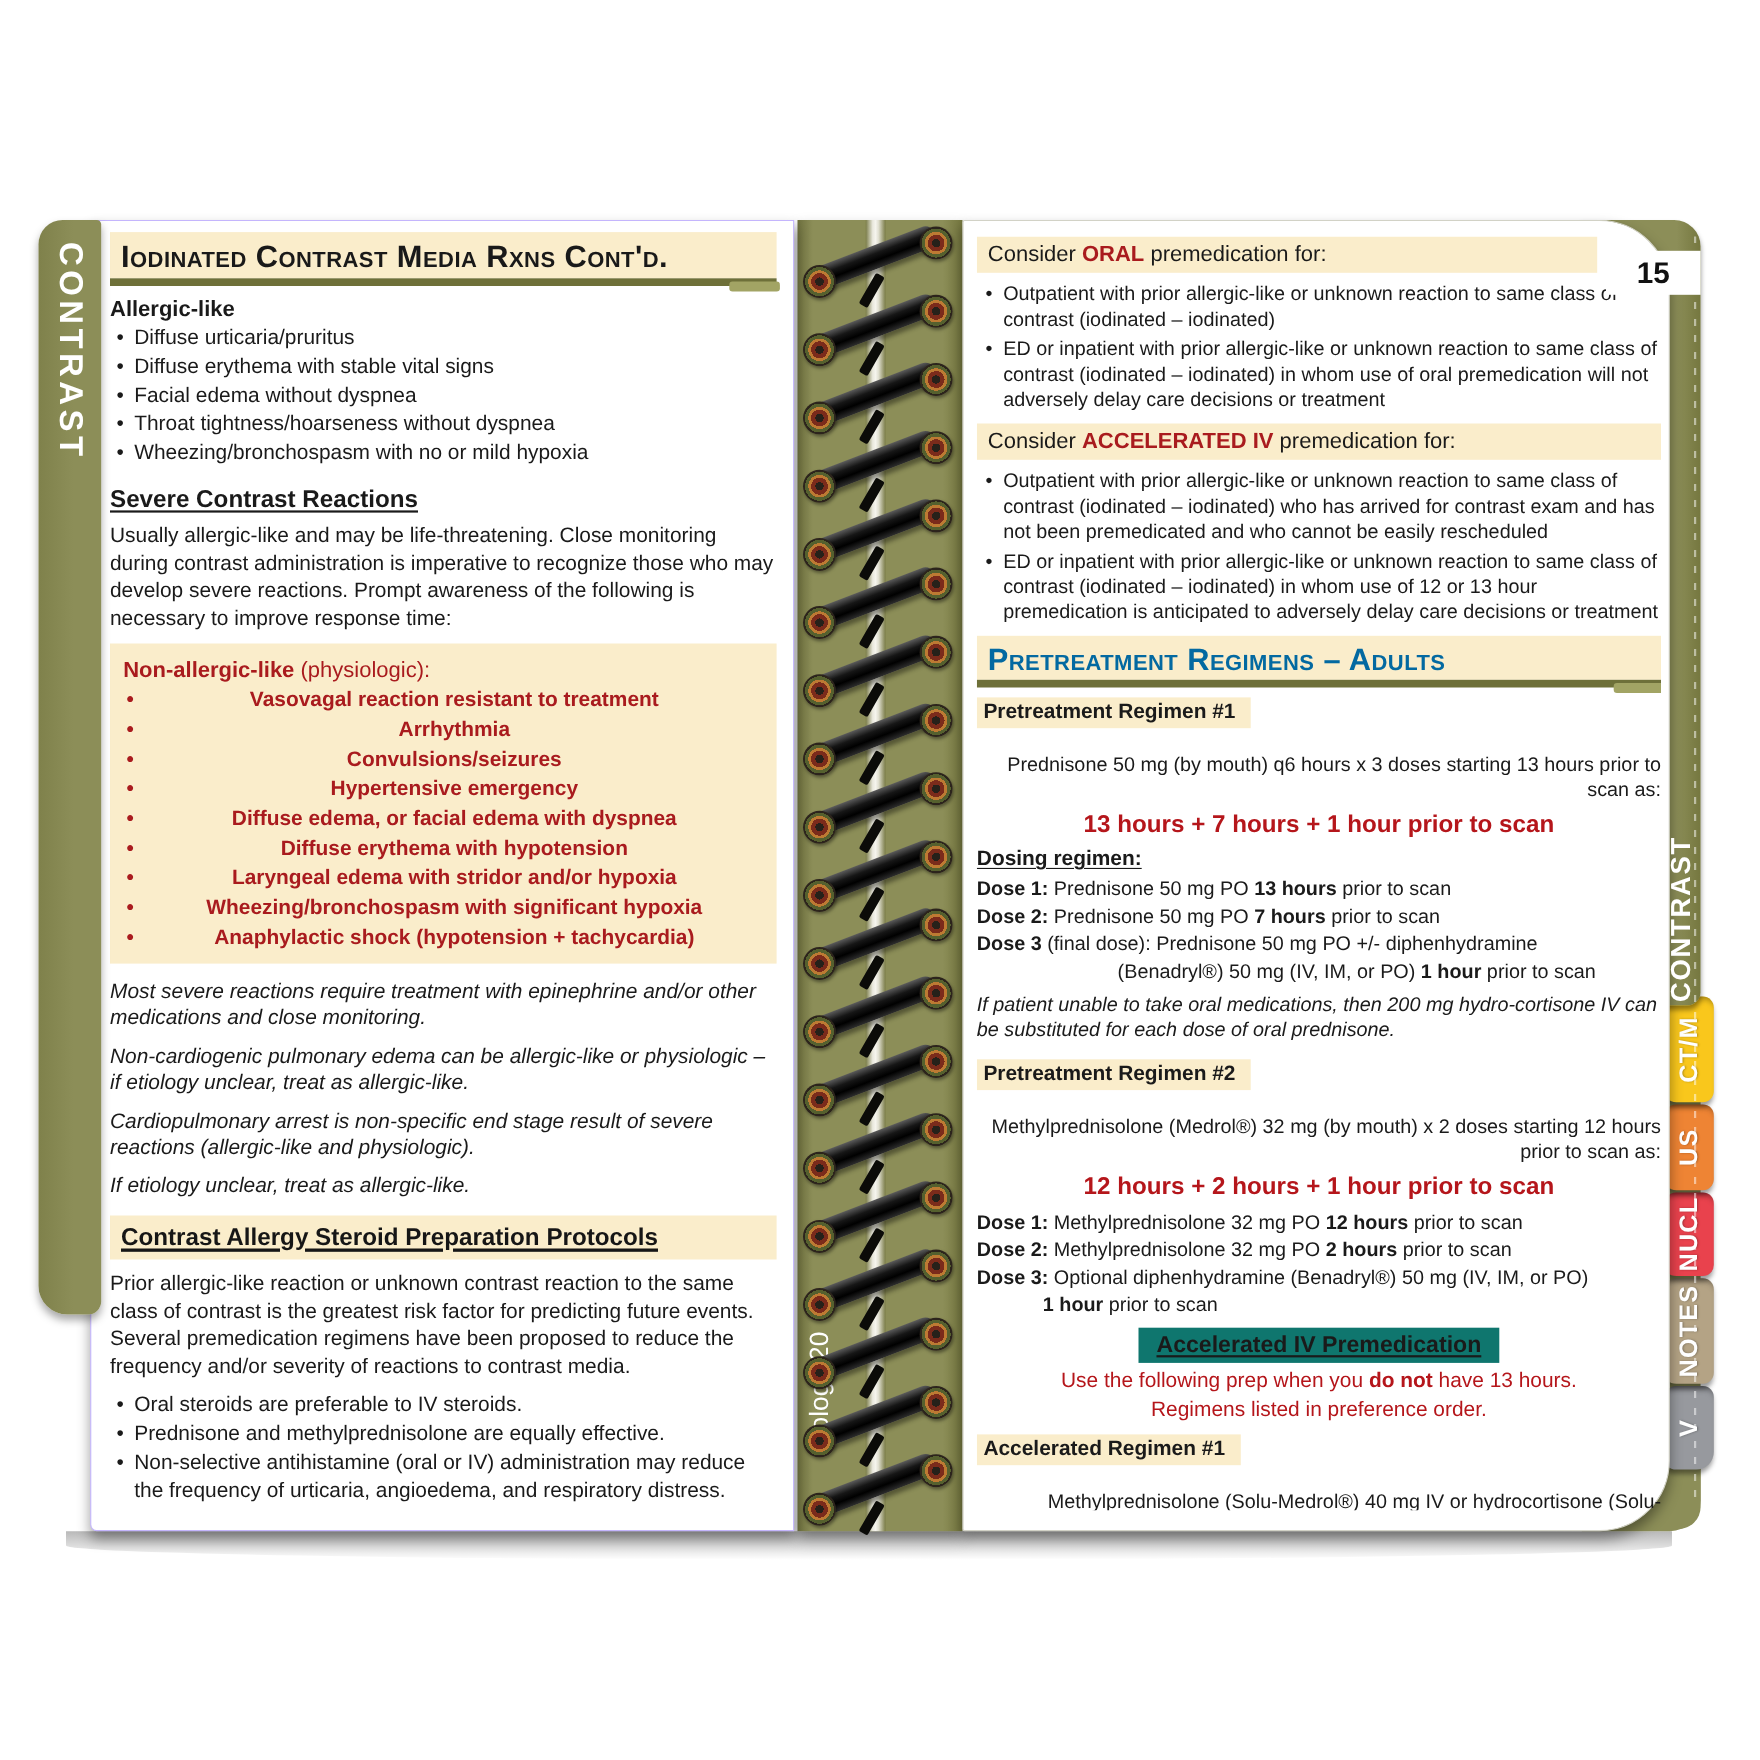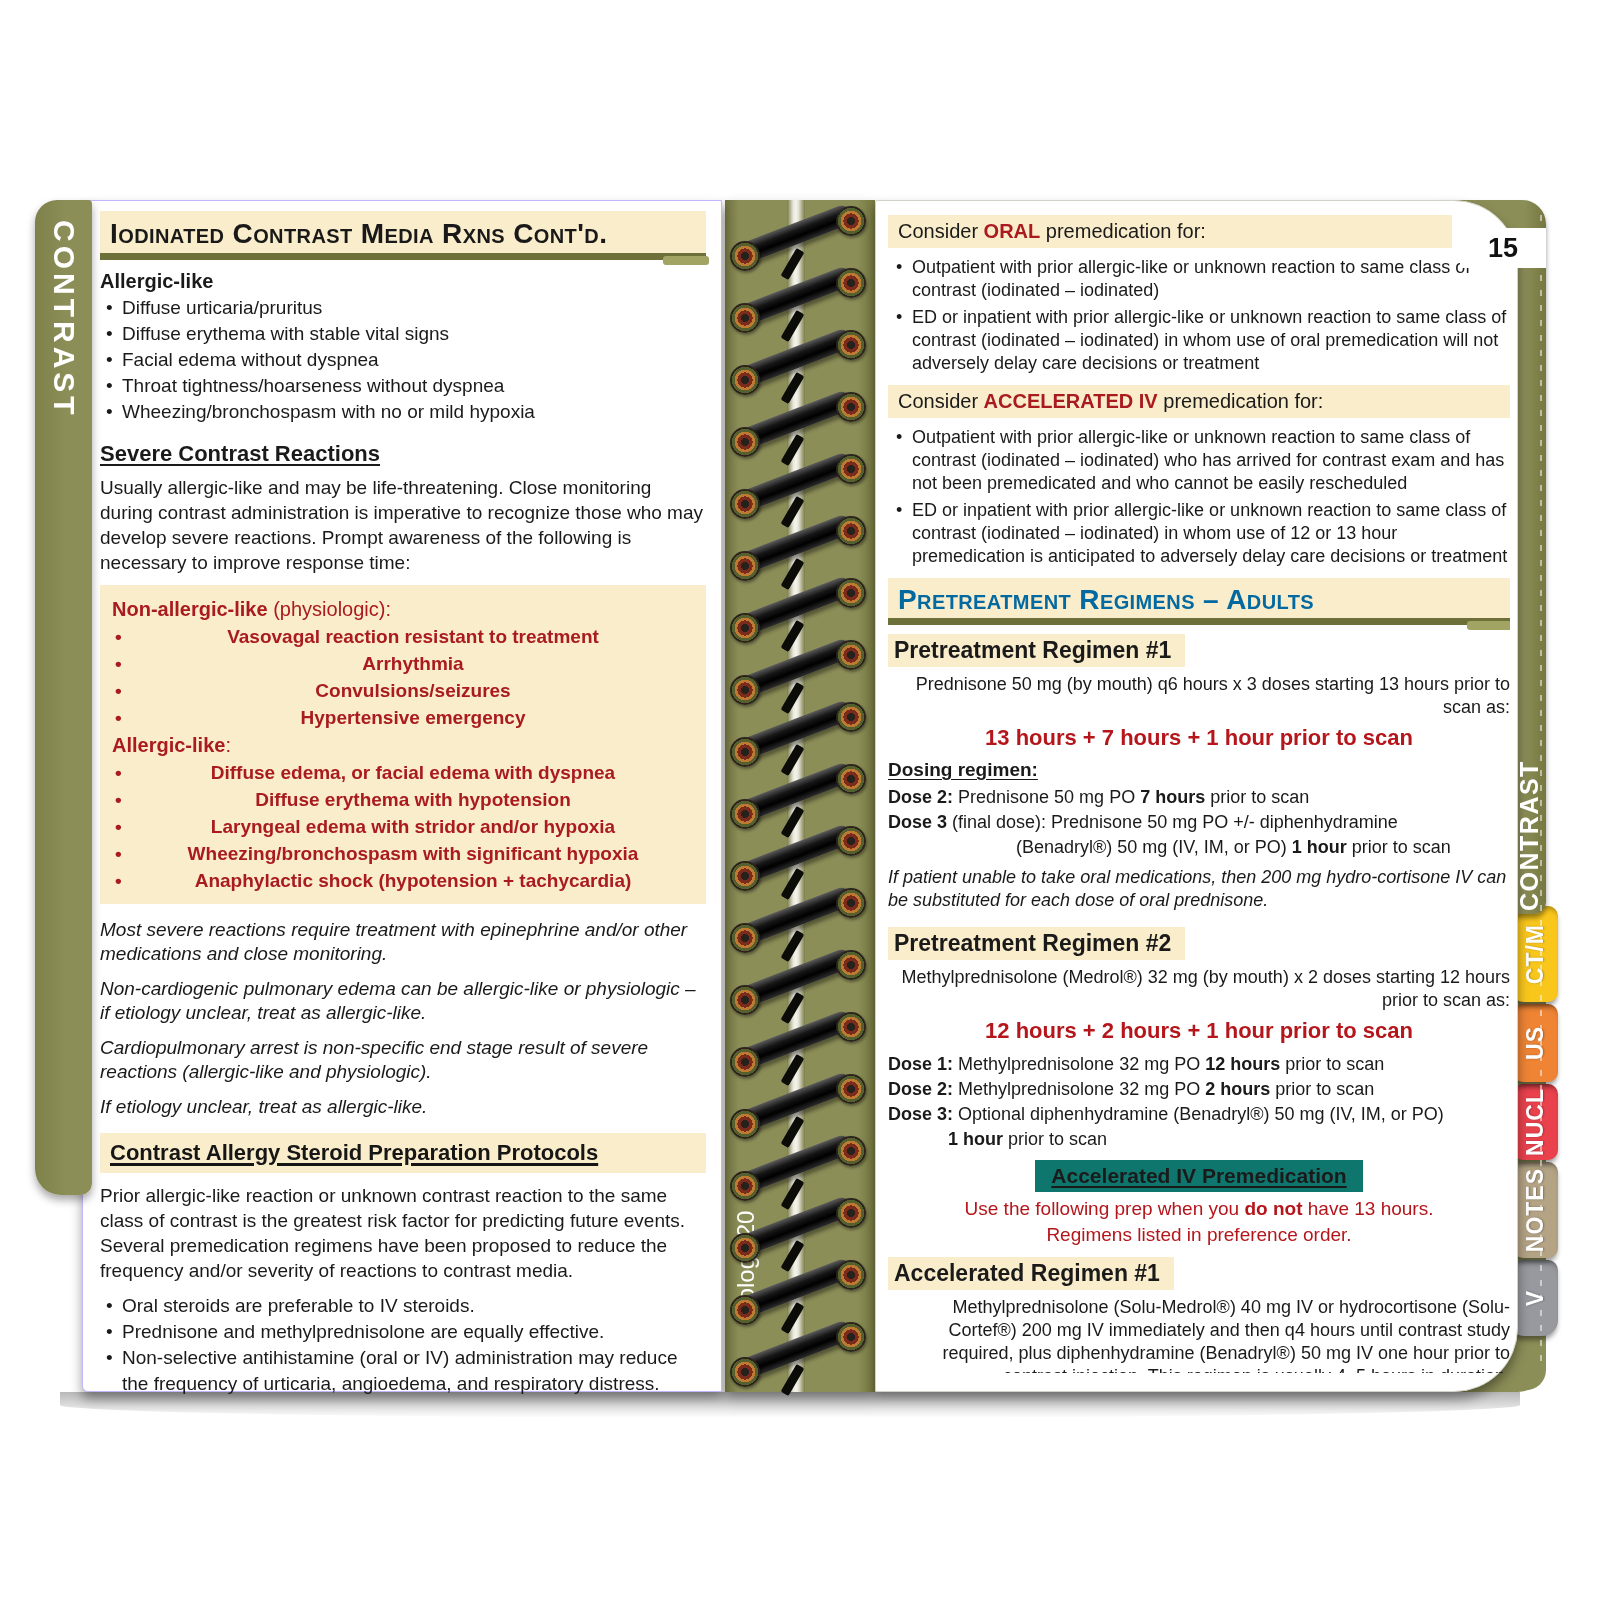--- a/index.html
+++ b/index.html
@@ -115,21 +115,21 @@
     box-shadow:0 7px 12px rgba(0,0,0,.4);
   }
   .rp-content{position:absolute;left:12px;top:14px;width:622px;height:1158px;overflow:hidden;}
   .rp-band{background:#FAEDCB;padding:5px 10px;font-size:20px;margin:0 0 8px;}
   .rp-band.short{margin-right:58px;}
   .rp-content ul.bullets{margin:0 0 10px;}
   .rp-content ul.bullets li{font-size:18px;line-height:23px;padding-left:24px;margin-bottom:4px;}
   .rp-content ul.bullets li::before{left:8px;}
   .rp-header-band{background:#FAEDCB;padding:6px 10px 2px;margin-top:8px;}
   .rp-header-band h1{font-size:28px;font-weight:700;font-variant:small-caps;letter-spacing:.4px;margin:0;color:#0369a1;white-space:nowrap;}
-  .hl{display:inline-block;background:#FAEDCB;font-weight:700;font-size:23px;padding:3px 14px 3px 6px;margin:9px 0 4px;}
+  .hl{display:inline-block;background:#FAEDCB;font-weight:700;font-size:19px;padding:3px 14px 3px 6px;margin:9px 0 20px;}
   p.rp-body{font-size:18px;line-height:23px;margin:2px 0 6px;text-align:right;}
   .sched{color:#B5161B;font-weight:700;font-size:22px;text-align:center;margin:4px 0 8px;}
   .dosing-t{font-size:19px;font-weight:700;text-decoration:underline;text-underline-offset:3px;margin:0 0 4px;}
   .doses .dose-line{font-size:18px;line-height:25px;}
   .note-i{font-style:italic;font-size:18px;line-height:23px;margin:6px 0;}
   .center-wrap{text-align:center;}
   .accel-h{display:inline-block;background:#0f766e;font-weight:700;font-size:21px;text-decoration:underline;text-decoration-thickness:2px;text-underline-offset:3px;padding:4px 16px;margin:8px 0 4px;}
   .red-c{color:#B5161B;text-align:center;font-size:19px;line-height:26px;margin:0;}
 
   
@@ -192,21 +192,20 @@
       <p class="body">Usually allergic-like and may be life-threatening. Close monitoring during contrast administration is imperative to recognize those who may develop severe reactions. Prompt awareness of the following is necessary to improve response time:</p>
 
       <div class="redbox">
         <div class="rb-head"><span class="lbl">Non-allergic-like</span><span> (physiologic):</span></div>
         <ul class="bullets">
             <li>Vasovagal reaction resistant to treatment</li>
             <li>Arrhythmia</li>
             <li>Convulsions/seizures</li>
             <li>Hypertensive emergency</li>
           </ul>
-        <div class="rb-head"><span class="lbl">Allergic-like</span><span>:</span></div>
         <ul class="bullets">
             <li>Diffuse edema, or facial edema with dyspnea</li>
             <li>Diffuse erythema with hypotension</li>
             <li>Laryngeal edema with stridor and/or hypoxia</li>
             <li>Wheezing/bronchospasm with significant hypoxia</li>
             <li>Anaphylactic shock (hypotension + tachycardia)</li>
           </ul>
       </div>
 
       <div class="italics">
@@ -371,20 +370,21 @@
       <div class="rp-header-band">
         <h1>Pretreatment Regimens – Adults</h1>
       </div>
       <div class="rule"></div>
 
       <div class="hl">Pretreatment Regimen #1</div>
       <p class="rp-body">Prednisone 50 mg (by mouth) q6 hours x 3 doses starting 13 hours prior to scan as:</p>
       <div class="sched">13 hours + 7 hours + 1 hour prior to scan</div>
       <div class="dosing-t">Dosing regimen:</div>
       <div class="doses">
+          <div class="dose-line"><span class="sb">Dose 1:</span><span> Prednisone 50 mg PO </span><span class="sb">13 hours</span><span> prior to scan</span></div>
           <div class="dose-line"><span class="sb">Dose 2:</span><span> Prednisone 50 mg PO </span><span class="sb">7 hours</span><span> prior to scan</span></div>
           <div class="dose-line"><span class="sb">Dose 3</span><span> (final dose): Prednisone 50 mg PO +/- diphenhydramine</span></div>
           <div class="dose-line" style="padding-left: 128px;"><span>(Benadryl®) 50 mg (IV, IM, or PO) </span><span class="sb">1 hour</span><span> prior to scan</span></div>
         </div>
       <p class="note-i">If patient unable to take oral medications, then 200 mg hydro-cortisone IV can be substituted for each dose of oral prednisone.</p>
 
       <div class="hl">Pretreatment Regimen #2</div>
       <p class="rp-body">Methylprednisolone (Medrol®) 32 mg (by mouth) x 2 doses starting 12 hours prior to scan as:</p>
       <div class="sched">12 hours + 2 hours + 1 hour prior to scan</div>
       <div class="doses">

